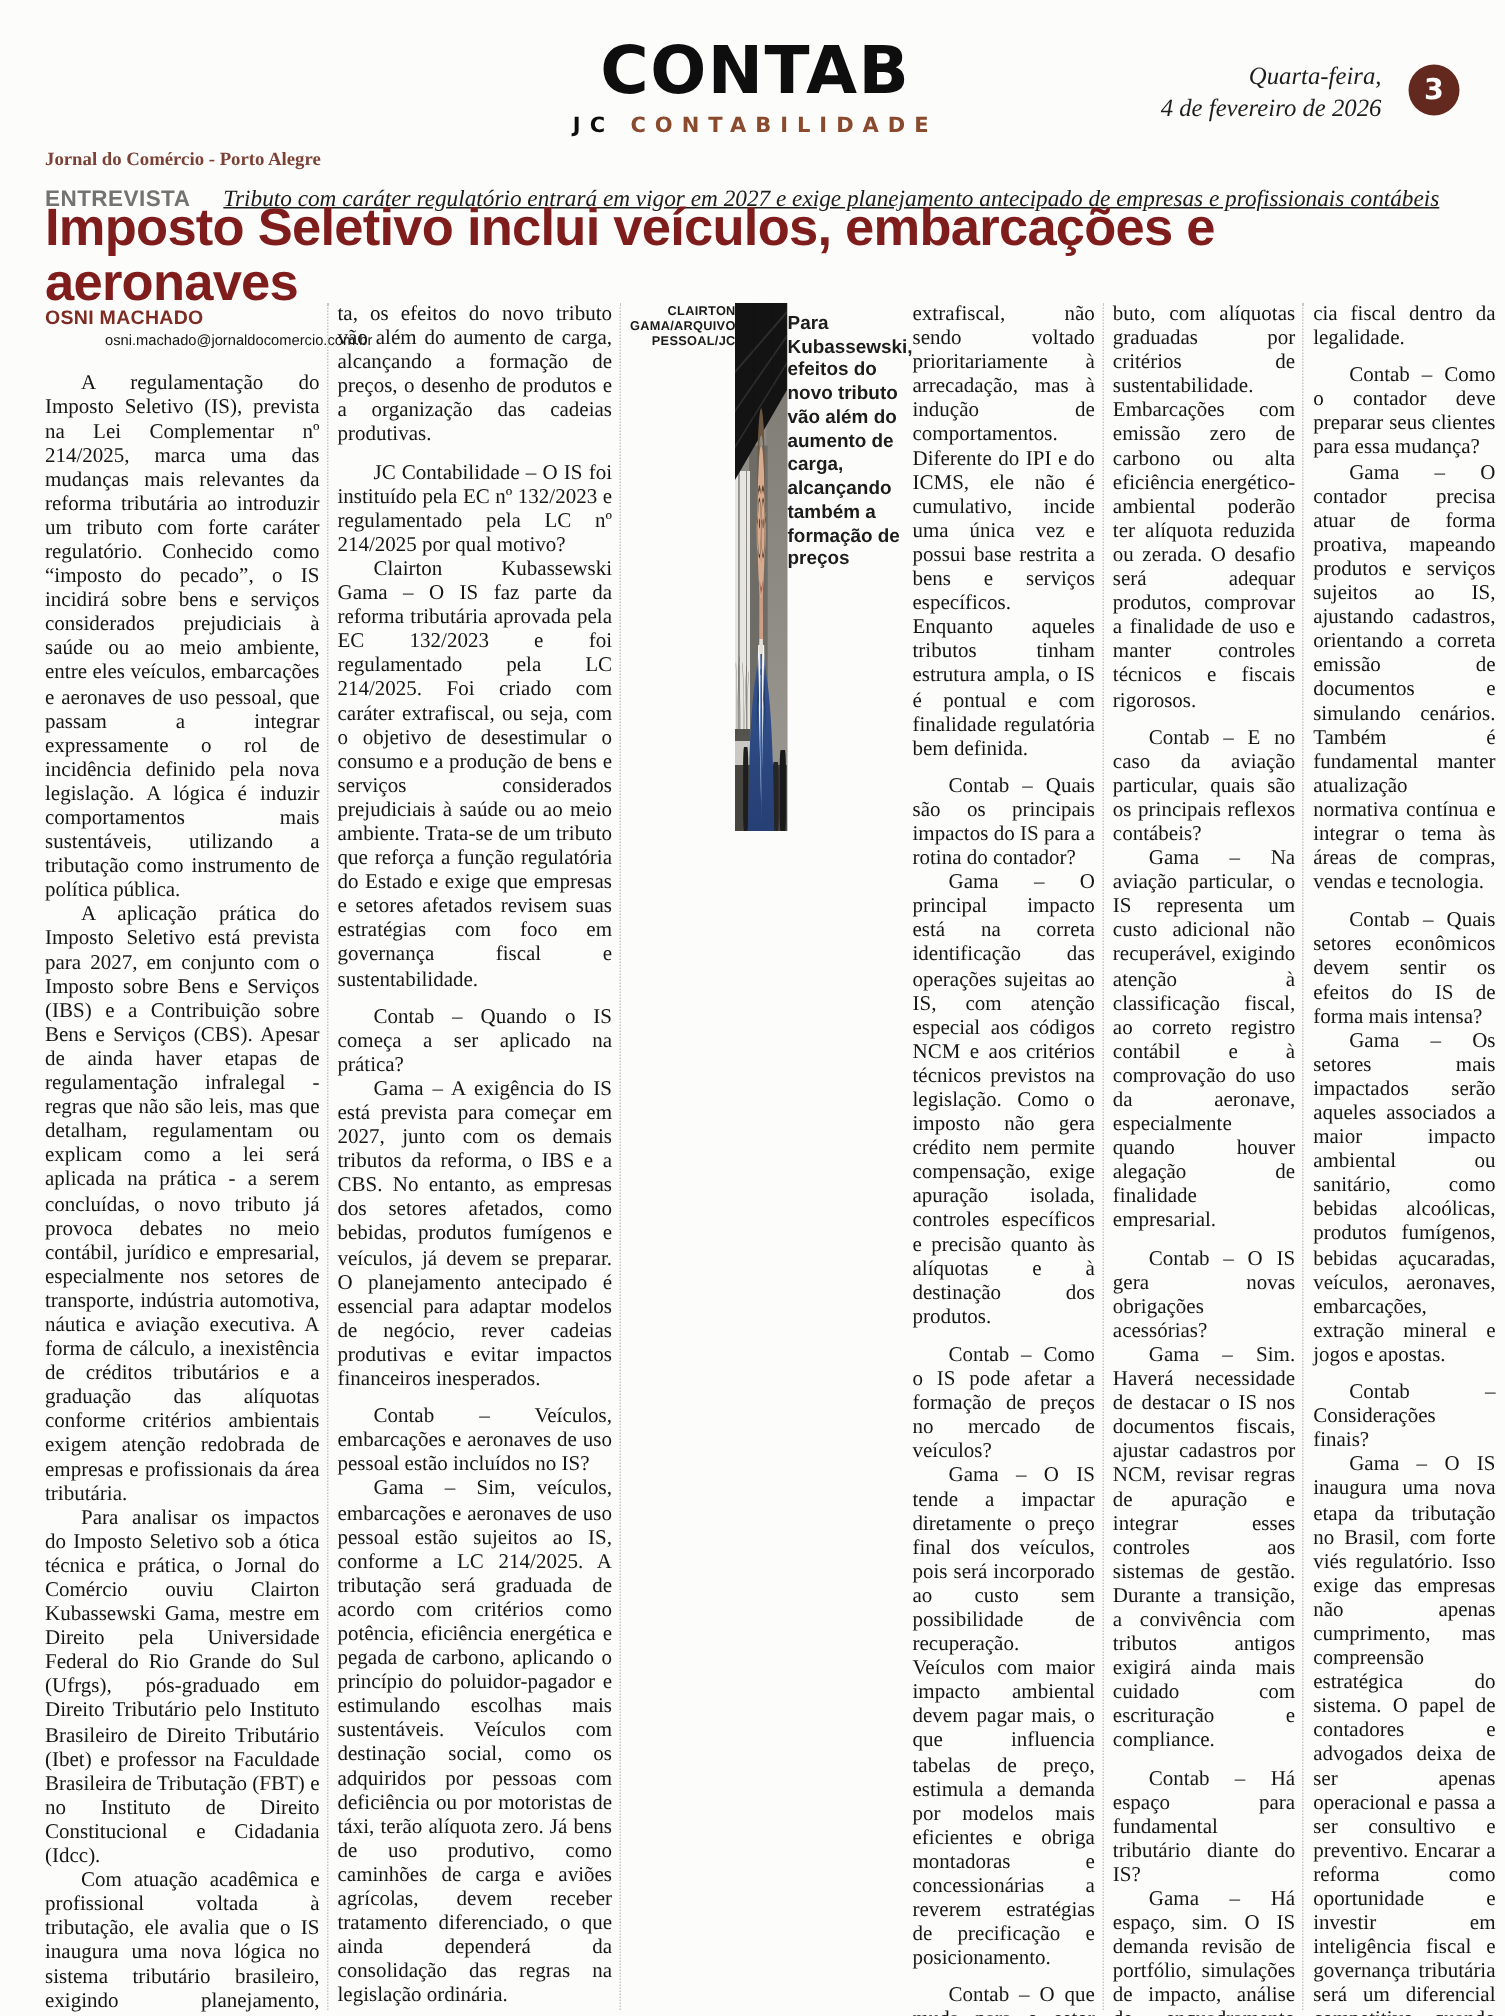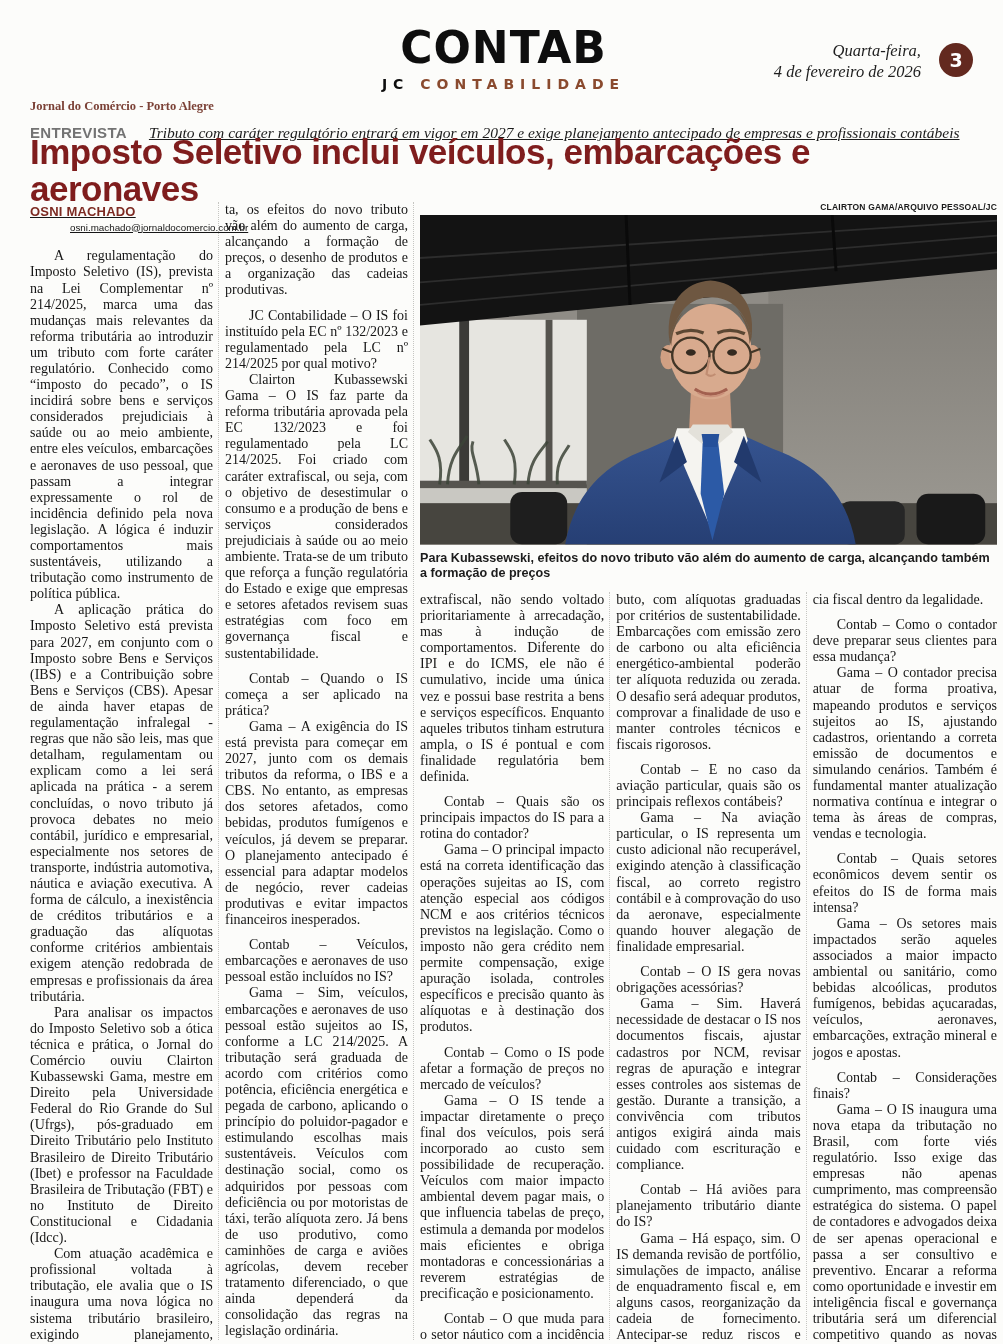--- a/index.html
+++ b/index.html
@@ -23,25 +23,25 @@
   
   .kicker{position:absolute;left:30px;top:124px;right:26px;height:22px;white-space:nowrap;overflow:hidden;}
   .kicker-label{display:inline-block;margin-right:18px;font:700 15px "Liberation Sans",sans-serif;color:#737373;letter-spacing:.3px;}
   .kicker-sub{font:italic 400 15.5px "Liberation Serif",serif;color:#1b1b1b;text-decoration:underline;}
   .headline{position:absolute;left:30px;top:134px;right:26px;
     font:700 35px/1.05 "Liberation Sans",sans-serif;letter-spacing:-.5px;color:#7f1d1d;}
   
   .content{position:absolute;left:30px;right:6px;top:202px;bottom:4px;display:flex;align-items:stretch;}
   .col{flex:0 0 183px;width:183px;min-width:0;}
   .vsep{flex:0 0 1px;border-left:1px dotted #c6c6c2;margin:0 5px;}
-  .right{flex:1 1 auto;min-width:0;display:flex;flex-direction:column;}
+  .right{flex:1 1 auto;min-width:0;display:flex;flex-direction:row;}
   .cols3{display:flex;flex:1 1 auto;min-height:0;}
   .cols3 .col{flex:1 1 0;width:auto;}
   
-  .byline{margin:2px 0 14px 0;font-family:"Liberation Sans",sans-serif;text-decoration:underline;}
+  .byline{margin:2px 0 14px 0;font-family:"Liberation Sans",sans-serif;}
   .byline-author{font:700 13px/1.2 "Liberation Sans",sans-serif;color:#7d2b23;letter-spacing:.2px;}
   .byline-email{font:400 9.8px/1.3 "Liberation Sans",sans-serif;color:#141414;margin-top:2px;margin-left:40px;}
   
   .para{margin:0;font-size:14px;line-height:16.1px;text-align:justify;}
   .para.body,.para.answer,.para.question{text-indent:24px;}
   .para.cont{text-indent:0;}
   .para.question{font-weight:700;margin-top:9px;}
   .para.question:first-child{margin-top:0;}
   .para b{font-weight:400;}
   
@@ -218,21 +218,21 @@
           <p class="para question"><b>Contab – O que muda para o setor náutico com a incidência do IS?</b></p>
           <p class="para answer"><b>Gama – </b>As embarcações também estarão sujeitas ao tri-</p>
         </div>
       <div class="vsep"></div>
       <div class="col article-col">
           <p class="para cont">buto, com alíquotas graduadas por critérios de sustentabilidade. Embarcações com emissão zero de carbono ou alta eficiência energético-ambiental poderão ter alíquota reduzida ou zerada. O desafio será adequar produtos, comprovar a finalidade de uso e manter controles técnicos e fiscais rigorosos.</p>
           <p class="para question"><b>Contab – E no caso da aviação particular, quais são os principais reflexos contábeis?</b></p>
           <p class="para answer"><b>Gama – </b>Na aviação particular, o IS representa um custo adicional não recuperável, exigindo atenção à classificação fiscal, ao correto registro contábil e à comprovação do uso da aeronave, especialmente quando houver alegação de finalidade empresarial.</p>
           <p class="para question"><b>Contab – O IS gera novas obrigações acessórias?</b></p>
           <p class="para answer"><b>Gama – </b>Sim. Haverá necessidade de destacar o IS nos documentos fiscais, ajustar cadastros por NCM, revisar regras de apuração e integrar esses controles aos sistemas de gestão. Durante a transição, a convivência com tributos antigos exigirá ainda mais cuidado com escrituração e compliance.</p>
-          <p class="para question"><b>Contab – Há aviões para planejamento tributário diante do IS?</b></p>
+          <p class="para question"><b>Contab – Há espaço para fundamental tributário diante do IS?</b></p>
           <p class="para answer"><b>Gama – </b>Há espaço, sim. O IS demanda revisão de portfólio, simulações de impacto, análise de enquadramento fiscal e, em alguns casos, reorganização da cadeia de fornecimento. Antecipar-se reduz riscos e contribui para a eficiên-</p>
         </div>
       <div class="vsep"></div>
       <div class="col article-col">
           <p class="para cont">cia fiscal dentro da legalidade.</p>
           <p class="para question"><b>Contab – Como o contador deve preparar seus clientes para essa mudança?</b></p>
           <p class="para answer"><b>Gama – </b>O contador precisa atuar de forma proativa, mapeando produtos e serviços sujeitos ao IS, ajustando cadastros, orientando a correta emissão de documentos e simulando cenários. Também é fundamental manter atualização normativa contínua e integrar o tema às áreas de compras, vendas e tecnologia.</p>
           <p class="para question"><b>Contab – Quais setores econômicos devem sentir os efeitos do IS de forma mais intensa?</b></p>
           <p class="para answer"><b>Gama – </b>Os setores mais impactados serão aqueles associados a maior impacto ambiental ou sanitário, como bebidas alcoólicas, produtos fumígenos, bebidas açucaradas, veículos, aeronaves, embarcações, extração mineral e jogos e apostas.</p>
           <p class="para question"><b>Contab – Considerações finais?</b></p>

